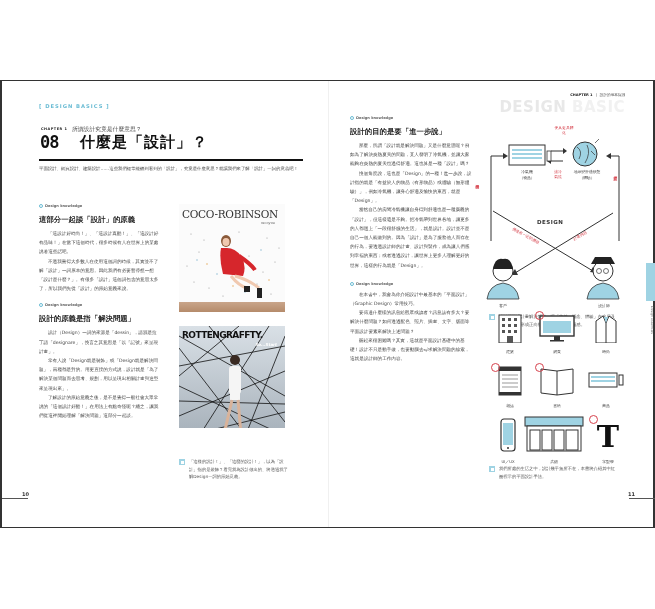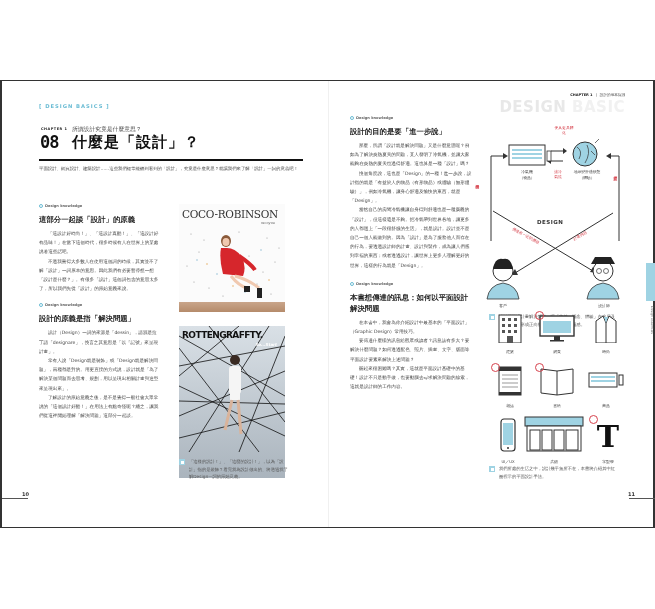--- a/index.html
+++ b/index.html
@@ -16,33 +16,33 @@
   .body-text { font-size: 4.6px; line-height: 9.2px; color: #444; text-indent: 9px; }
   .kicker { font-size: 3.6px; color: #666; font-weight: bold; display: flex; align-items: center; gap: 2px; }
   .kicker .dot { width: 4px; height: 4px; border: 1px solid #6bbcd4; border-radius: 50%; display: inline-block; }
   .sect-title { font-size: 7.4px; font-weight: bold; color: #222; margin-top: 6px; line-height: 11px; }
 
   
   .series-tag { position: absolute; left: 37px; top: 22px; font-size: 5.2px; letter-spacing: 1px; color: #6bbcd4; font-weight: bold; }
   .chapter-label { position: absolute; left: 39px; top: 46px; font-size: 3.5px; font-weight: bold; letter-spacing: 0.5px; color: #222; }
   .chapter-num { position: absolute; left: 38px; top: 51px; font-size: 17px; font-weight: bold; color: #111; font-family: "DejaVu Sans Mono", monospace; letter-spacing: -1px; }
   .subtitle { position: absolute; left: 70px; top: 44px; font-size: 5.8px; color: #444; }
-  .main-title { position: absolute; left: 70px; top: 52px; font-size: 15px; font-weight: bold; color: #111; letter-spacing: 1px; }
+  .main-title { position: absolute; left: 78px; top: 52px; font-size: 15px; font-weight: bold; color: #111; letter-spacing: 1px; }
   .title-rule { position: absolute; left: 37px; top: 78px; width: 264px; height: 2px; background: #111; }
   .intro { position: absolute; left: 37px; top: 83px; width: 262px; font-size: 4.4px; line-height: 9px; color: #444; }
 
   .col-left { position: absolute; left: 37px; top: 123px; width: 122px; }
   .col-left .block2 { margin-top: 10px; }
 
   .photo { position: absolute; left: 177px; width: 106px; overflow: hidden; }
   .photo-coco { top: 123px; height: 108px; background: #fbfbfb; }
   .photo-coco .brand { position: absolute; left: 3px; top: 4px; font-family: "DejaVu Serif", serif; font-size: 10.5px; color: #333; letter-spacing: -0.3px; }
   .photo-coco .sub { position: absolute; right: 10px; top: 17px; font-size: 3.5px; font-style: italic; color: #666; }
   .photo-coco .floor { position: absolute; left: 0; bottom: 0; width: 100%; height: 10px; background: linear-gradient(#c9a58a, #b58b6b); }
-  .rotten { position: absolute; left: 177px; top: 245px; width: 106px; height: 152px; background: linear-gradient(#d9e0e6, #aab4bd); overflow: hidden; }
+  .rotten { position: absolute; left: 177px; top: 245px; width: 106px; height: 102px; background: linear-gradient(#d9e0e6, #aab4bd); overflow: hidden; }
   .rotten .brand { position: absolute; left: 3px; top: 4px; font-size: 9px; font-weight: bold; color: #111; letter-spacing: -0.6px; font-family: "DejaVu Sans", sans-serif; }
   .rotten .sub { position: absolute; right: 8px; top: 16px; font-size: 4px; color: #fff; font-weight: bold; font-style: italic; }
 
   .caption { position: absolute; display: flex; gap: 4px; }
   .caption .cap-icon { width: 6px; height: 6px; background: #9fd3e3; flex: 0 0 auto; margin-top: 1px; position: relative; }
   .caption .cap-icon::after { content: ""; position: absolute; left: 1.5px; top: 1.5px; width: 3px; height: 3px; background: #fff; }
 
   .folio { position: absolute; font-size: 5px; font-weight: bold; color: #333; }
   .folio-line { position: absolute; height: 1px; background: #555; }
 
@@ -207,21 +207,20 @@
         <div class="sect-title">設計的目的是要「進一步說」</div>
         <p class="body-text" style="margin-top:4px">那麼，所謂「設計就是解決問題」又是什麼意思呢？例如為了解決炎熱夏天的問題，某人發明了冷氣機，並讓大家能夠在炎熱的夏天也過得舒適。這也算是一種「設計」嗎？</p>
         <p class="body-text">換個角度說，這也是「Design」的一種！進一步說，設計指的就是「有益於人的物品（有形物品）或體驗（無形體驗）」，例如冷氣機，讓身心舒適及愉快的東西，就是「Design」。</p>
         <p class="body-text">當然自己的房間冷氣機讓自身得到舒適也是一種廣義的「設計」，但這樣還是不夠。把冷氣帶到世界各地，讓更多的人都過上「一段很舒服的生活」，就是設計。設計並不是自己一個人能做到的。因為「設計」是為了服務他人而存在的行為，要透過設計師的計畫、設計與製作，成為讓人們感到幸福的東西；或者透過設計，讓世界上更多人理解更好的世界，這樣的行為就是「Design」。</p>
       </div>
       <div class="block2">
         <div class="kicker">
             <span class="dot"></span>
             <span>Design knowledge</span>
           </div>
-        <div class="sect-title" style="white-space:pre-line">本書想傳達的訊息：如何以平面設計解決問題</div>
         <p class="body-text" style="margin-top:4px">在本書中，我會為你介紹設計中最基本的「平面設計」（Graphic Design）常用技巧。</p>
         <p class="body-text">要傳達什麼樣的訊息給觀眾或讀者？訊息該有多大？要解決什麼問題？如何透過配色、照片、插畫、文字、版面等平面設計要素來解決上述問題？</p>
         <p class="body-text">聽起來很困難嗎？其實，這就是平面設計基礎中的基礎！設計不只是動手做，也要動腦去尋求解決問題的線索，這就是設計師的工作內容。</p>
       </div>
     </div>
 
     <div class="diagram">
       <svg width="140" height="180" style="position:absolute;left:0;top:0">
         <g stroke="#333" stroke-width="1" fill="none">
 

